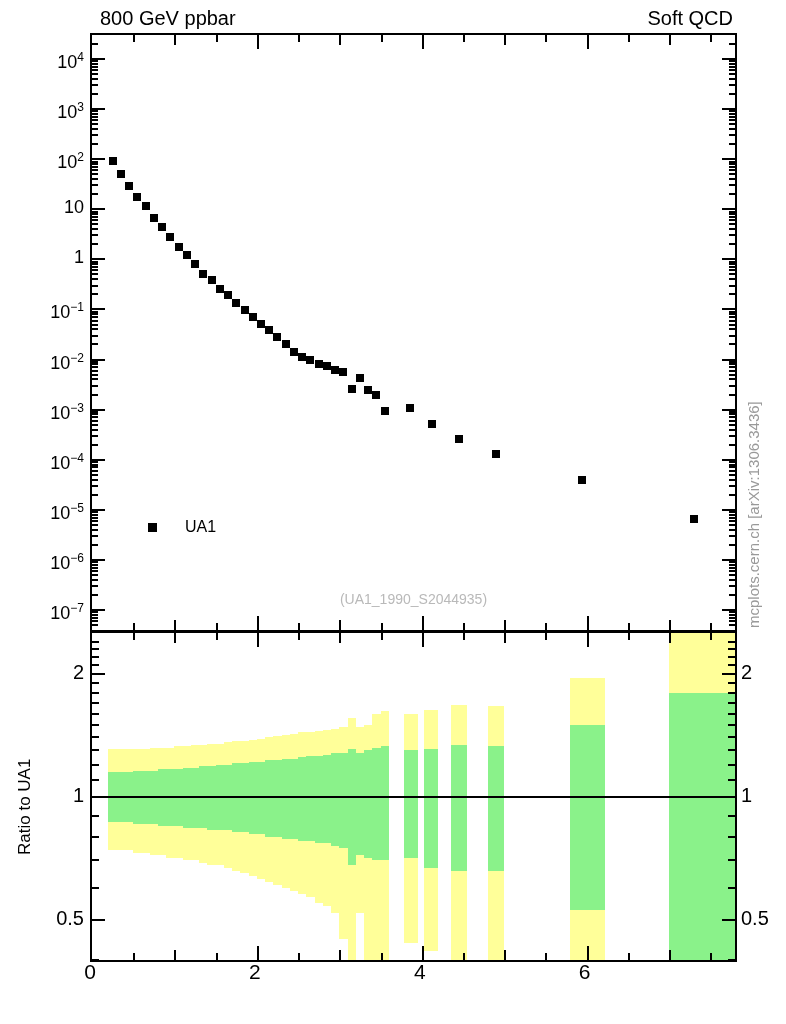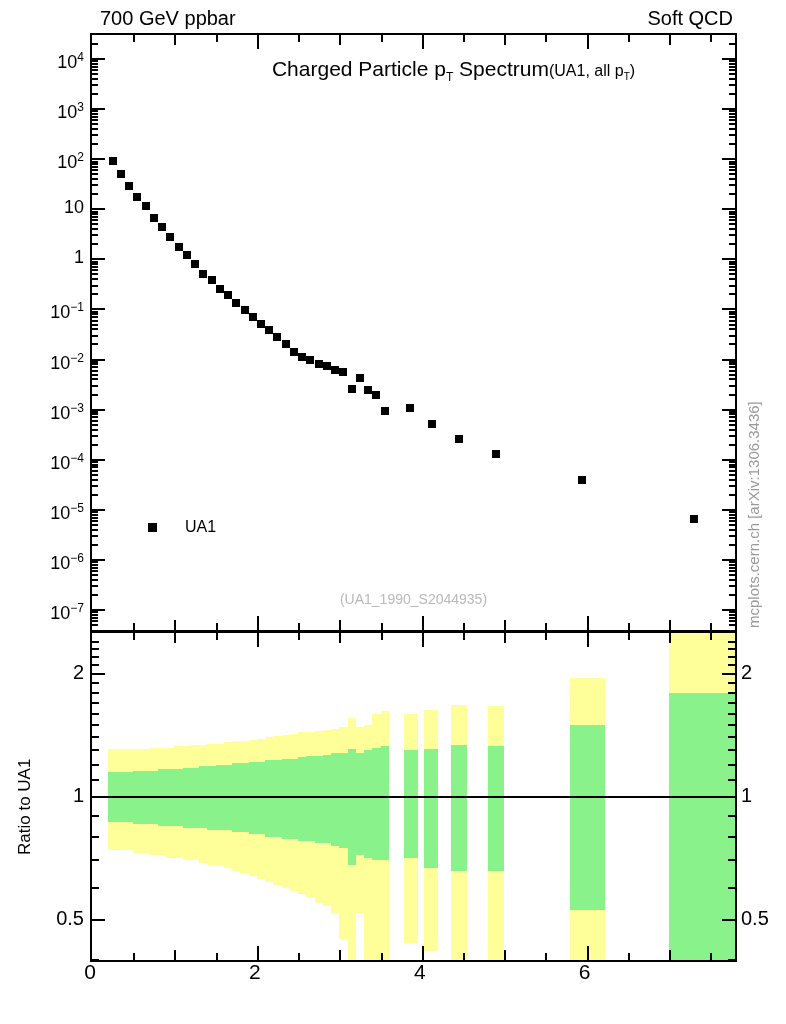--- a/index.html
+++ b/index.html
@@ -32,25 +32,24 @@
   .side-credit{left:745px;top:338px;height:290px;width:20px;font-size:15px;color:#999999;}
   .ratio-ytitle{left:15px;top:730px;height:125px;width:20px;font-size:17px;color:#000;}
   .bar{position:absolute;}
   .refline{position:absolute;left:0;height:2px;background:#000;}
 </style>
 </head>
 <body>
 
 <div class="canvas">
 
-  <div class="hdr left">700 GeV ppbar</div>
+  <div class="hdr left">800 GeV ppbar</div>
   <div class="hdr right">Soft QCD</div>
 
   <div class="box" id="main-plot" style="left:90px;top:33px;width:643px;height:595px;">
-    <div class="title-row" id="plot-title"><span class="t-main">Charged Particle p<sub>T</sub> Spectrum</span><span class="t-paren">(UA1, all p<sub>T</sub>)</span></div>
     <div class="legend-row">
       <span class="lmark"></span>
       <span class="legend-label">UA1</span>
     </div>
     <div class="watermark">(UA1_1990_S2044935)</div>
   <div class="tick" style="left: 41.2179px; top: 0px; width: 2px; height: 7px;"></div>
       <div class="tick" style="left: 41.2179px; bottom: 0px; width: 2px; height: 7px;"></div>
       <div class="tick" style="left: 82.4359px; top: 0px; width: 2px; height: 10px;"></div>
       <div class="tick" style="left: 82.4359px; bottom: 0px; width: 2px; height: 10px;"></div>
       <div class="tick" style="left: 123.654px; top: 0px; width: 2px; height: 7px;"></div>

